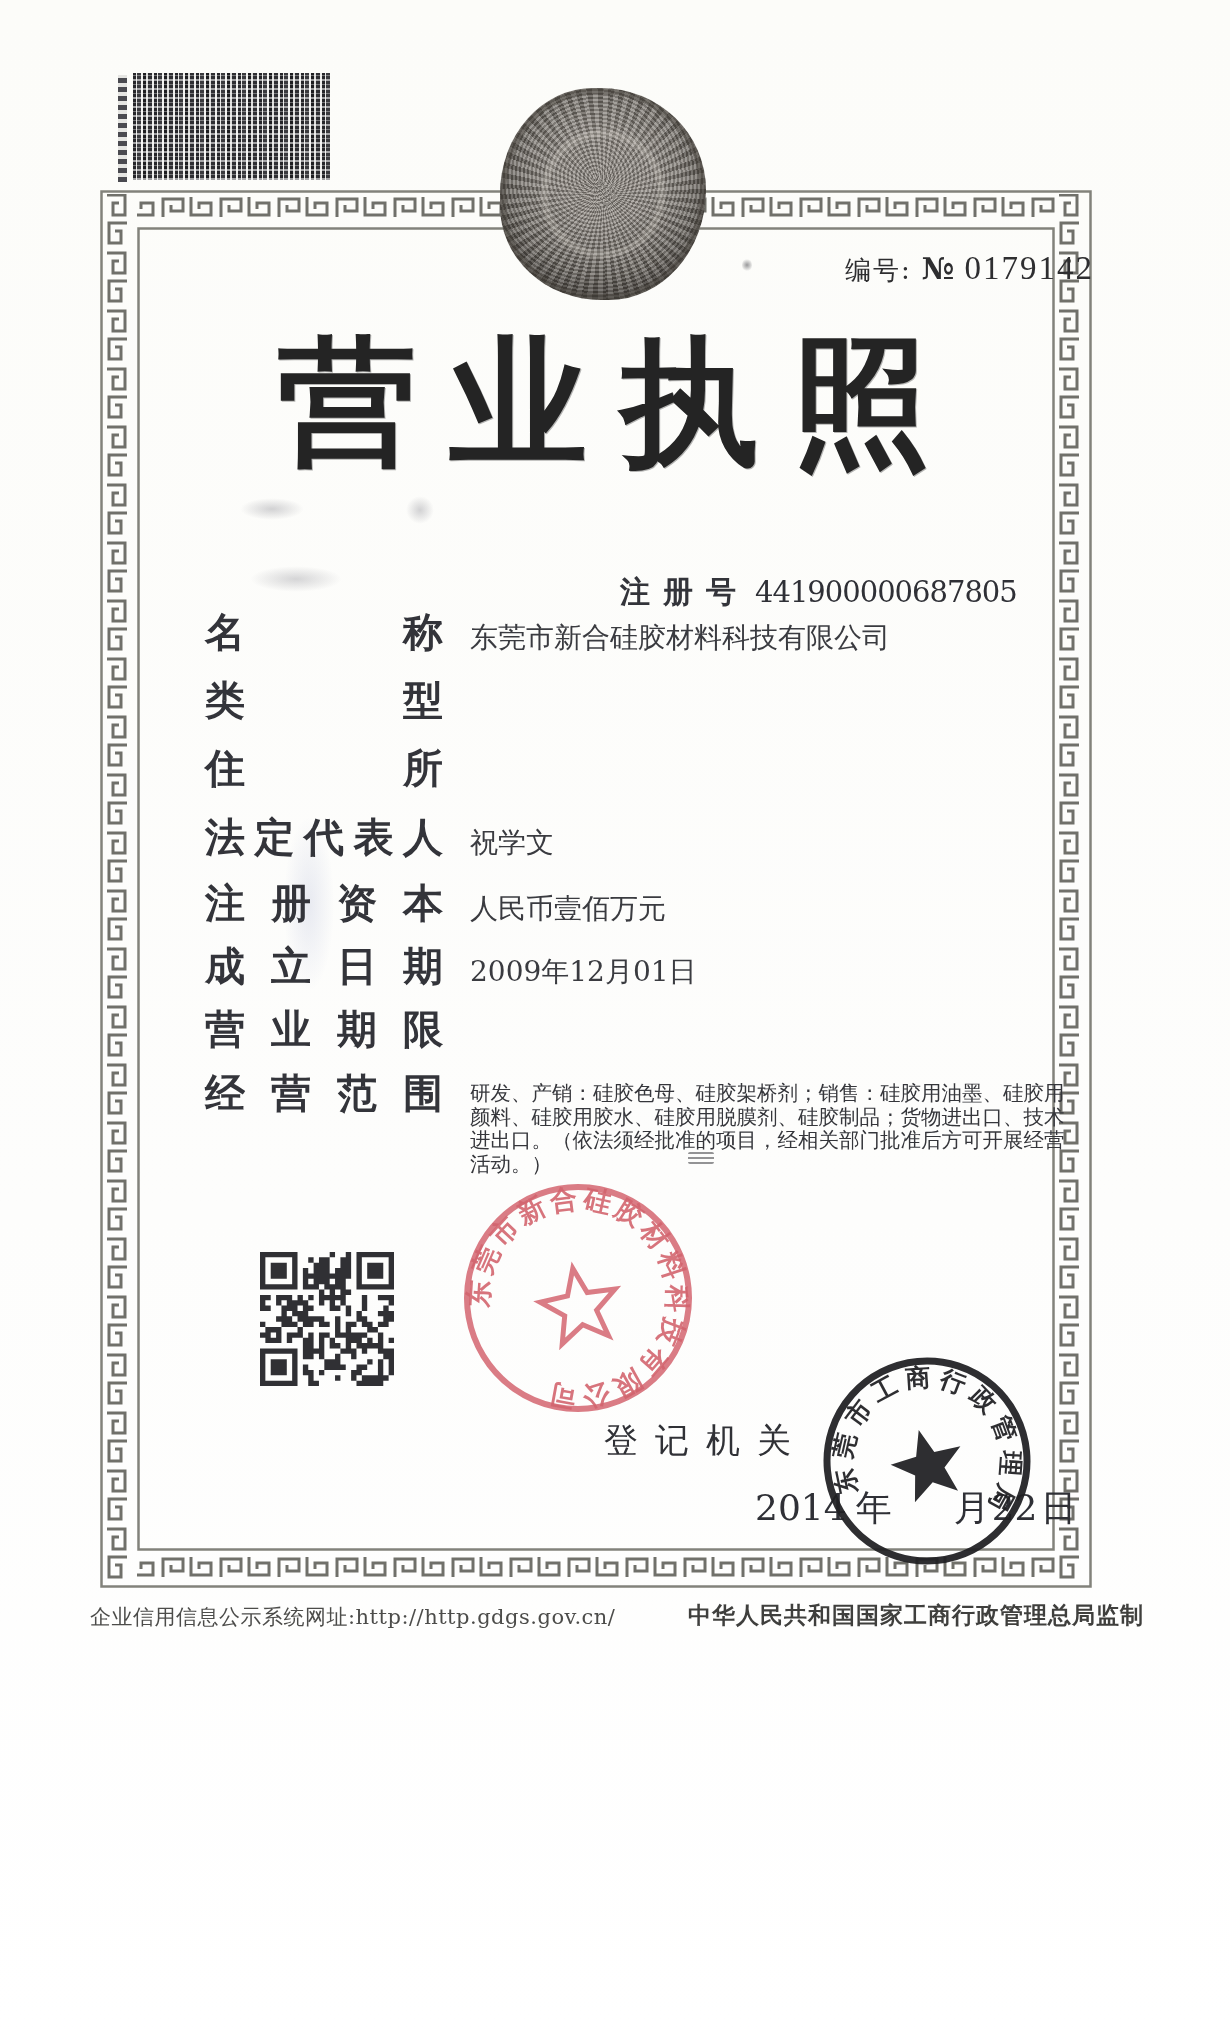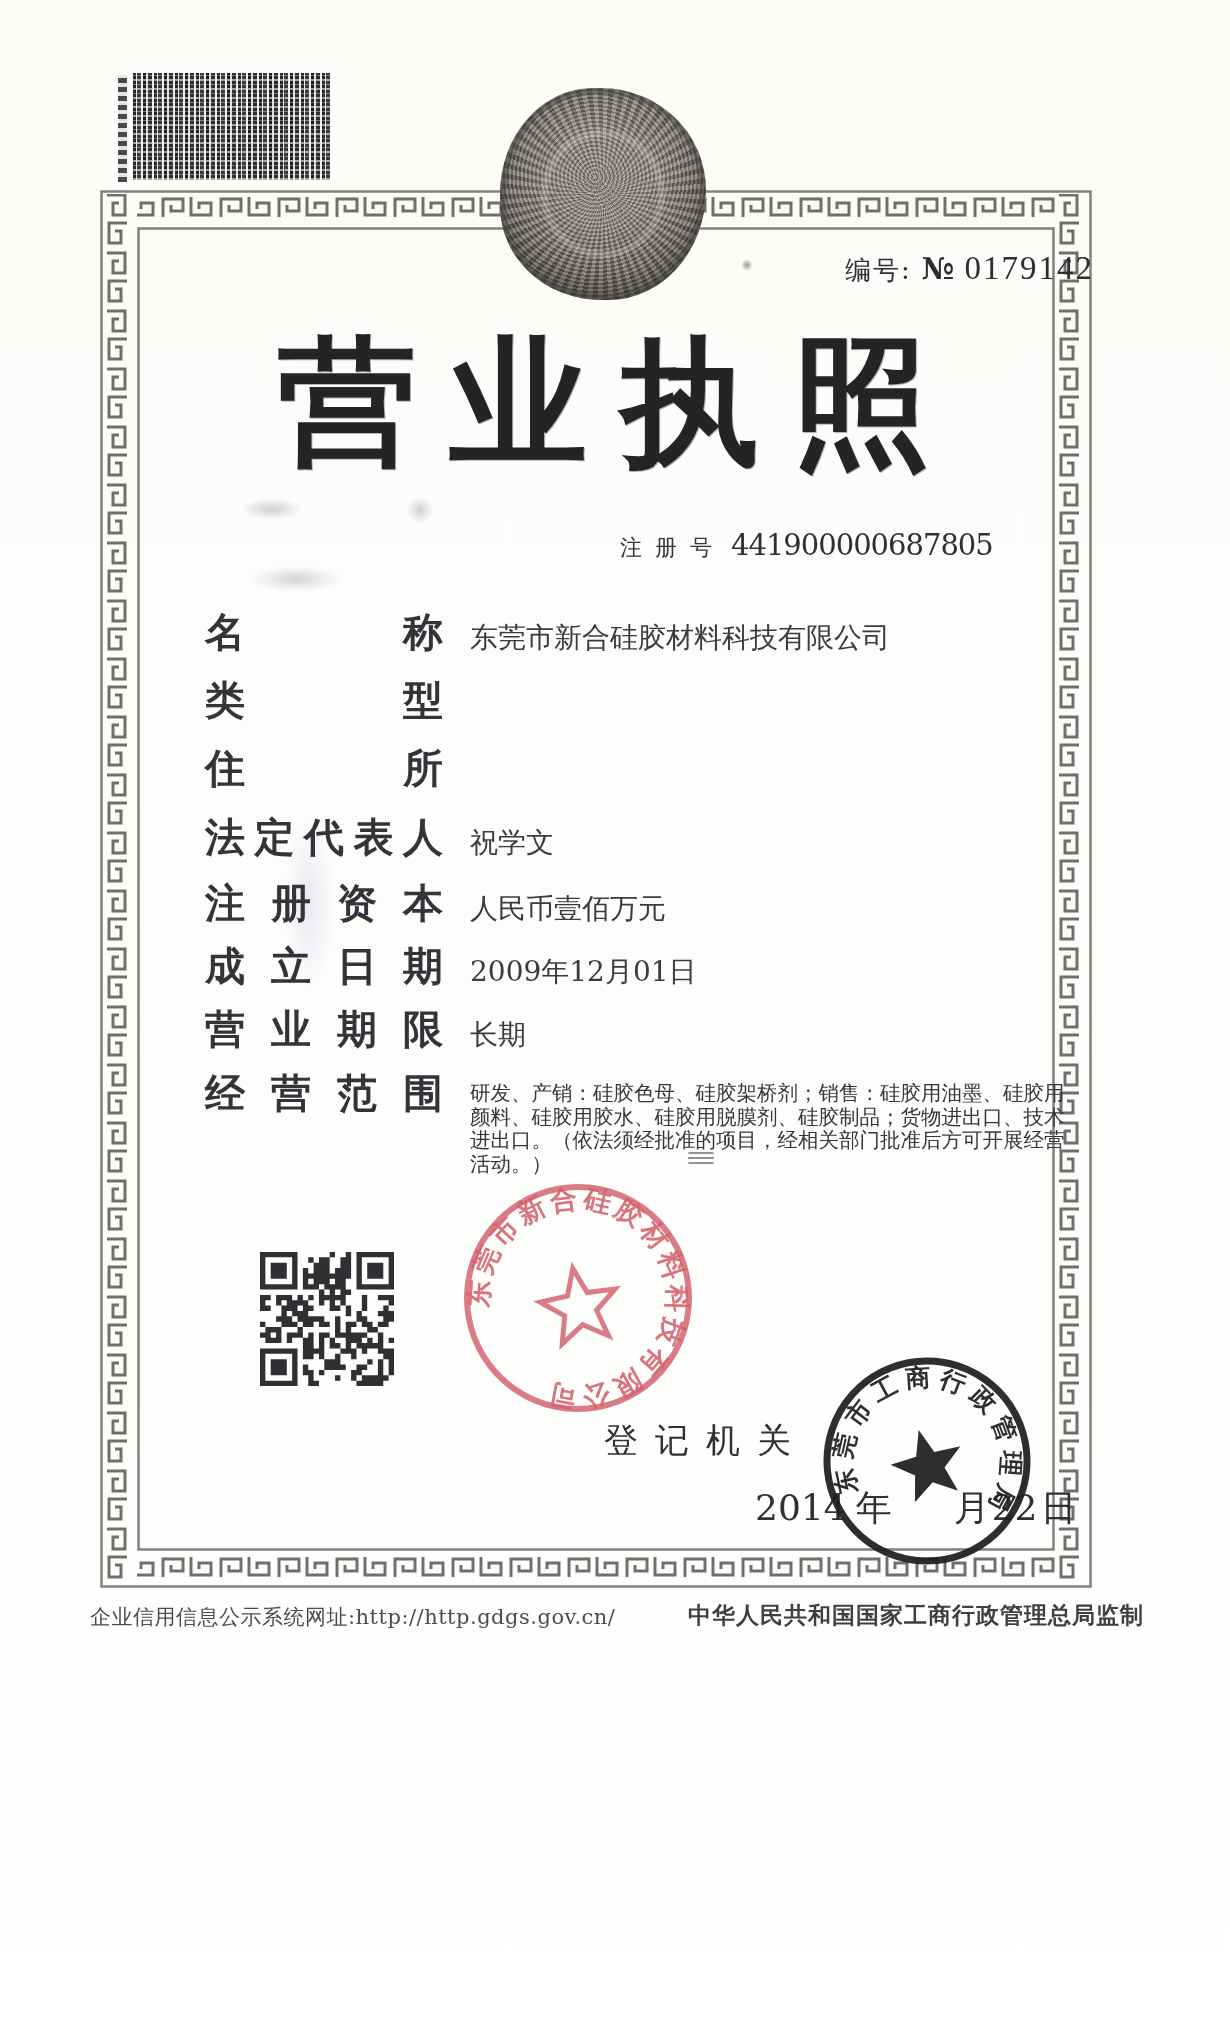--- a/index.html
+++ b/index.html
@@ -44,21 +44,21 @@
   .serial .num{font-family:Liberation Serif, serif;font-size:33px;letter-spacing:2px;}
 
   .title{
     position:absolute;left:278px;top:334px;width:652px;z-index:2;
     font-size:138px;font-weight:900;color:#242424;line-height:1;
     font-family:"DejaVu Sans","Liberation Sans",sans-serif;
     text-shadow:1px 1px 0 rgba(70,70,70,.4);
   }
 
   .regline{position:absolute;left:620px;top:528px;z-index:2;display:flex;align-items:baseline;}
-  .reg-label{font-size:22px;letter-spacing:13px;font-weight:400;color:#33343a;}
+  .reg-label{font-size:30px;letter-spacing:13px;font-weight:700;color:#33343a;margin-top:44px;}
   .reg-no{font-size:29px;margin-left:6px;letter-spacing:-1px;color:#2f3036;}
 
   .row{position:absolute;left:205px;width:880px;height:62px;z-index:2;}
   .row .lbl{position:absolute;left:0;top:0;width:238px;font-size:40px;font-weight:600;color:#33343a;line-height:1.1;}
   .row .val{position:absolute;left:265px;top:10px;width:606px;font-size:28px;color:#3a3b40;line-height:1.25;}
   .r1{top:610px}.r2{top:678px}.r3{top:746px}.r4{top:815px}
   .r5{top:881px}.r6{top:944px}.r7{top:1007px}.r8{top:1071px}
   .r8 .val{top:11px;font-size:20.5px;line-height:23.5px;color:#35363b;}
 
   .registrar{position:absolute;left:604px;top:1418px;z-index:2;font-size:34px;font-weight:400;letter-spacing:17px;color:#303136;}
@@ -182,21 +182,20 @@
       </div>
     <div class="val">2009年12月01日</div>
   </div>
   <div class="row r7">
     <div class="lbl justify-chars">
         <span>营</span>
         <span>业</span>
         <span>期</span>
         <span>限</span>
       </div>
-    <div class="val">长期</div>
   </div>
   <div class="row r8">
     <div class="lbl justify-chars">
         <span>经</span>
         <span>营</span>
         <span>范</span>
         <span>围</span>
       </div>
     <div class="val">研发、产销：硅胶色母、硅胶架桥剂；销售：硅胶用油墨、硅胶用颜料、硅胶用胶水、硅胶用脱膜剂、硅胶制品；货物进出口、技术进出口。（依法须经批准的项目，经相关部门批准后方可开展经营活动。）</div>
   </div>

